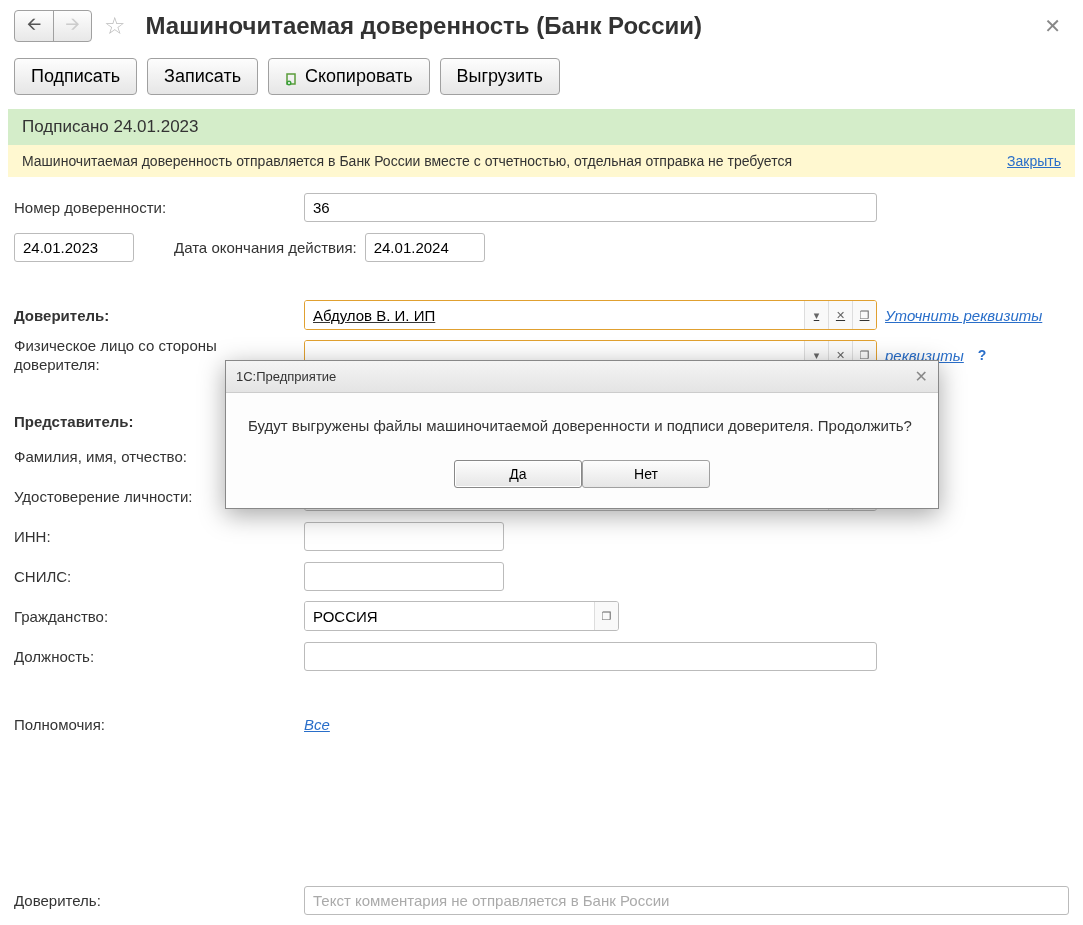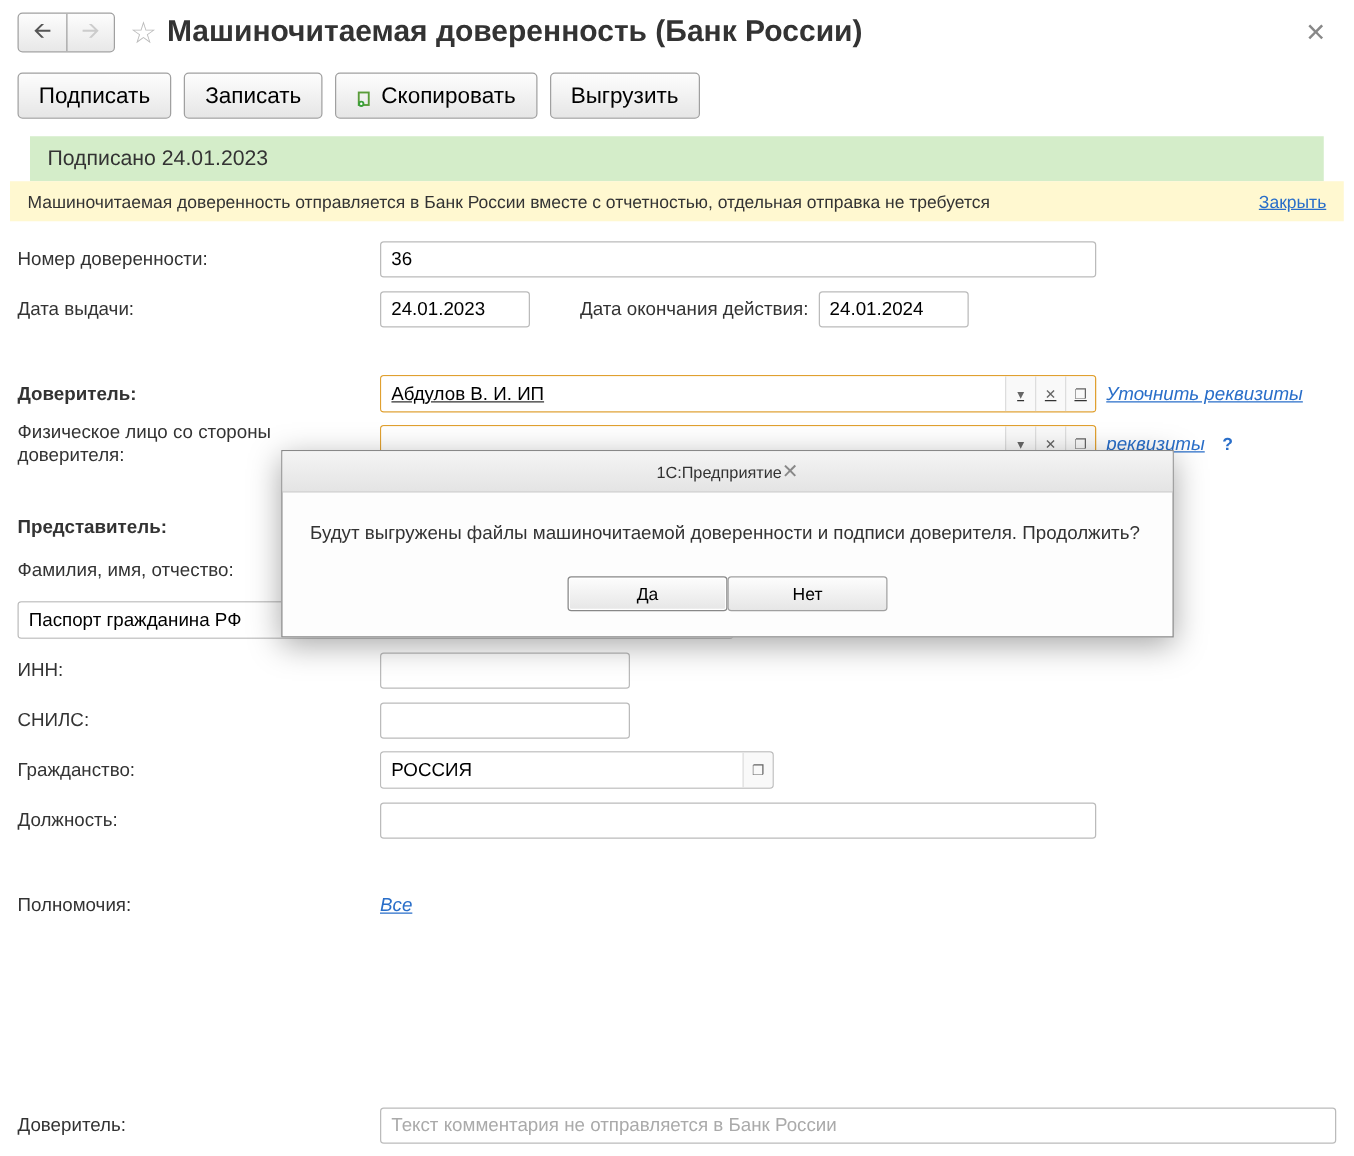--- a/index.html
+++ b/index.html
@@ -3,26 +3,26 @@
 <meta charset="utf-8">
 <style>
   * { box-sizing: border-box; margin: 0; padding: 0; }
   body { font-family: Arial, sans-serif; font-size: 14px; background: #fff; color: #333; }
   .header { display: flex; align-items: center; padding: 10px 14px; gap: 4px; }
   .nav-btns { display: flex; border: 1px solid #a0a0a0; border-radius: 4px; overflow: hidden; background: linear-gradient(#fdfdfd,#e8e8e8); }
   .nav-btns button { width: 38px; height: 30px; border: none; background: transparent; cursor: pointer; font-size: 18px; color: #555; }
   .nav-btns button+button { border-left: 1px solid #a0a0a0; }
   .nav-btns button:disabled { color: #ccc; }
   .star { margin-left: 8px; font-size: 24px; color: #bbb; cursor: pointer; }
-  .title { font-size: 24px; margin-left: 4px; color: #333; flex: 1; }
+  .title { font-size: 24px; margin-left: 16px; color: #333; flex: 1; }
   .close-x { font-size: 20px; color: #888; cursor: pointer; padding: 0 8px; }
   .toolbar { display: flex; gap: 10px; padding: 6px 14px 14px; }
   .btn { background: linear-gradient(#fdfdfd,#e6e6e6); border: 1px solid #a0a0a0; border-radius: 4px; padding: 7px 16px; font-size: 18px; cursor: pointer; display: flex; align-items: center; gap: 6px; }
   .btn .ic { width:14px; height:14px; display:inline-block; }
-  .status-bar { background: #d4edc9; padding: 8px 14px; font-size: 17px; margin: 0 24px; }
+  .status-bar { background: #d4edc9; padding: 8px 14px; font-size: 17px; margin: 0 8px; }
   .info-bar { background: #fff8d0; padding: 8px 14px; font-size: 14px; margin: 0 8px; display:flex; justify-content:space-between; align-items:center; }
   .info-bar a { color: #296ec9; text-decoration: underline; cursor: pointer; }
   .form { padding: 10px 14px; }
   .row { display: flex; align-items: center; min-height: 40px; }
   .row label { width: 290px; font-size: 15px; }
   .row label.bold { font-weight: bold; }
   .field { display: flex; align-items: center; gap: 8px; flex:1; }
   .inp { border: 1px solid #bbb; border-radius: 3px; padding: 5px 8px; font-size: 15px; }
   .w-wide { width: 573px; }
   .w-200 { width: 200px; }
@@ -32,21 +32,21 @@
   .lookup.hi { border-color: #e0a030; text-decoration: underline; }
   .lookup input { border: none; padding: 5px 8px; font-size: 15px; flex: 1; outline:none; width: 100%; }
   .lookup-btns { display: flex; }
   .lookup-btns button { width: 24px; border: none; border-left: 1px solid #ddd; background: #f9f9f9; cursor: pointer; font-size: 11px; color:#666; }
   .link { color: #296ec9; text-decoration: underline; cursor: pointer; font-size:15px;font-style:italic; }
   .help { color: #296ec9; font-weight: bold; margin-left: 6px; cursor:pointer; }
   .spacer { height: 28px; }
   .section-title { font-weight: bold; font-size: 15px; padding: 10px 0 6px; }
   .modal-overlay { position: fixed; inset: 0; pointer-events: none; }
   .modal { position: absolute; left: 225px; top: 360px; width: 714px; background: #fdfdfd; border: 1px solid #888; box-shadow: 0 6px 24px rgba(0,0,0,0.35); pointer-events: auto; }
-  .modal-title { background: linear-gradient(#f4f4f4,#e4e4e4); padding: 6px 10px; font-size: 13px; display:flex; justify-content:center; align-items:center; border-bottom:1px solid #ccc; }
+  .modal-title { background: linear-gradient(#f4f4f4,#e4e4e4); padding: 6px 10px; font-size: 13px; display:flex; justify-content:space-between; align-items:center; border-bottom:1px solid #ccc; }
   .modal-title .mx { cursor:pointer; color:#888; font-size:16px; }
   .modal-body { padding: 24px 22px 20px; text-align: center; }
   .modal-msg { font-size:15px; margin-bottom: 26px; text-align:left; }
   .modal-btns { display:flex; justify-content:center; gap:0; }
   .modal-btns button { width:128px; height:28px; border:1px solid #a0a0a0; border-radius:3px; background: linear-gradient(#fdfdfd,#e6e6e6); cursor:pointer; font-size:14px; }
   .modal-btns button.def { box-shadow: inset 0 0 0 1px #fff; border-color:#888; }
   .comment-row { position: absolute; bottom: 10px; left:14px; right:14px; display:flex; align-items:center; }
   .comment-row label { width:290px; font-size:15px; }
   .comment-row input { flex:1; border:1px solid #bbb; border-radius:3px; padding:5px 8px; font-size:15px; }
   .comment-row input::placeholder { color:#aaa; }
@@ -86,21 +86,20 @@
   <span>Машиночитаемая доверенность отправляется в Банк России вместе с отчетностью, отдельная отправка не требуется</span>
   <a>Закрыть</a>
 </div>
 
 <div class="form">
   <div class="row">
     <label>Номер доверенности:</label>
     <input class="inp w-wide" value="36" style="">
   </div>
   <div class="row">
-    <label>Дата выдачи:</label>
     <input class="inp w-120" value="24.01.2023" style="">
     <span class="sublabel">Дата окончания действия:</span>
     <input class="inp w-120" value="24.01.2024" style="">
   </div>
 
   <div class="spacer"></div>
 
   <div class="row">
     <label class="bold">Доверитель:</label>
     <div class="field">
@@ -134,20 +133,21 @@
 
   <div class="spacer"></div>
 
   <div class="section-title">Представитель:</div>
 
   <div class="row">
     <label>Фамилия, имя, отчество:</label>
   </div>
 
   <div class="row">
+    <label>Удостоверение личности:</label>
     <div class="lookup" style="width:573px">
       <input value="Паспорт гражданина РФ" style="">
       <div class="lookup-btns">
         <button>…</button>
         <button>✕</button>
       </div>
     </div>
   </div>
 
   <div class="row">

